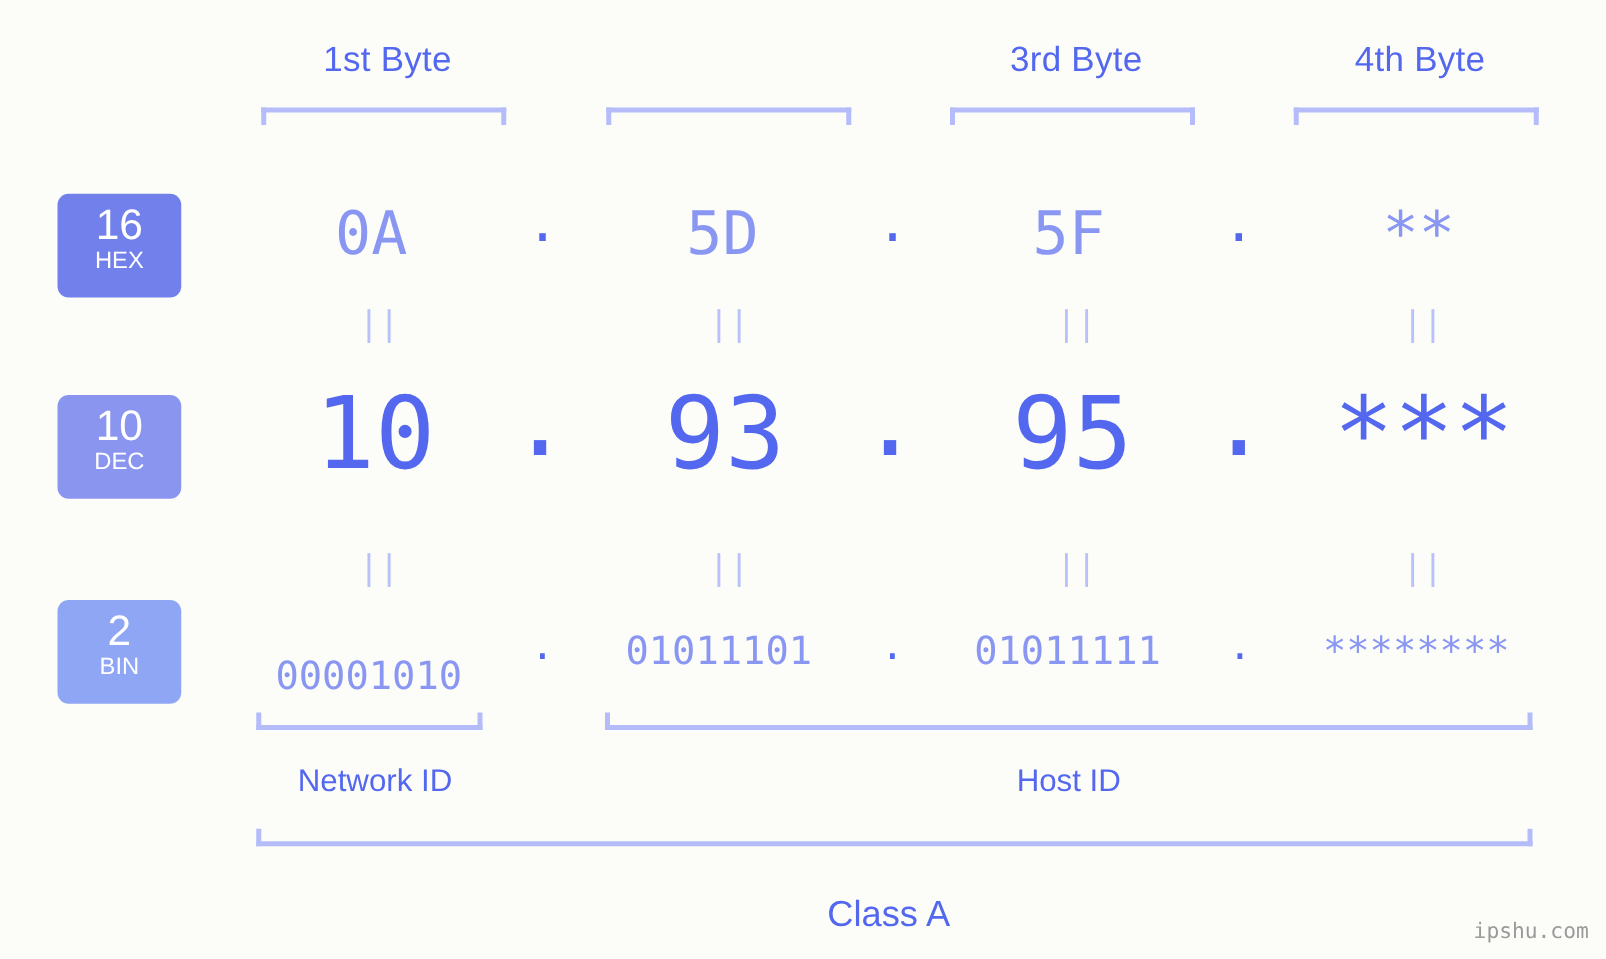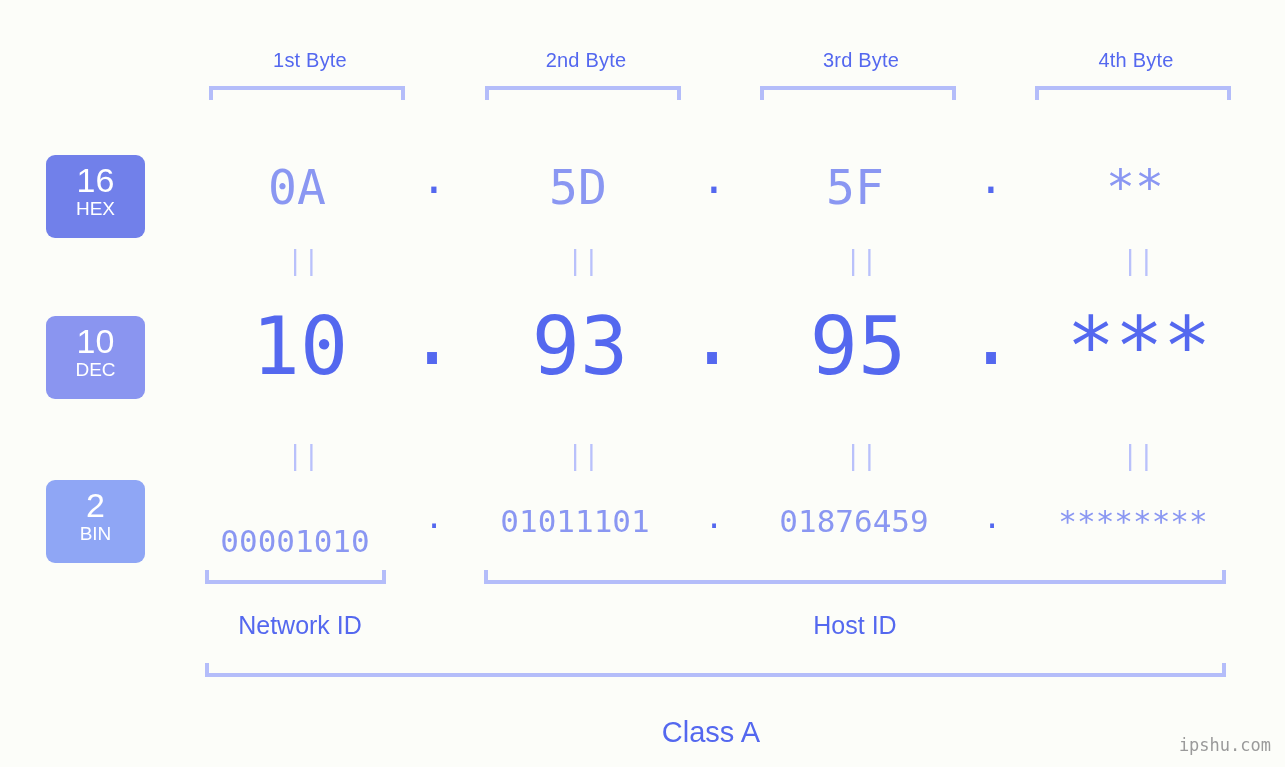--- a/index.html
+++ b/index.html
@@ -16,24 +16,24 @@
   }
   #canvas {
     position: relative;
     width: 1285px;
     height: 767px;
   }
 
   
   .byte-label {
     position: absolute;
-    top: 49px;
+    top: 32px;
     width: 260px;
     text-align: center;
-    font-size: 20px;
+    font-size: 28px;
     color: #5468ef;
     font-family: "Liberation Sans", sans-serif;
     letter-spacing: 0.2px;
   }
 
   
   .bracket-down {
     position: absolute;
     border-top: 4px solid #b4bdfa;
     border-left: 4px solid #b4bdfa;
@@ -147,21 +147,20 @@
     color: #9a9a9a;
     font-family: "DejaVu Sans Mono", monospace;
   }
 </style>
 </head>
 <body>
 
 <div id="canvas">
 
   <div class="byte-label" style="left:180px;">1st Byte</div>
-  <div class="byte-label" style="left:456px;">2nd Byte</div>
   <div class="byte-label" style="left:731px;">3rd Byte</div>
   <div class="byte-label" style="left:1006px;">4th Byte</div>
 
   <div class="bracket-down" style="left:209px; top:86px; width:196px;"></div>
   <div class="bracket-down" style="left:485px; top:86px; width:196px;"></div>
   <div class="bracket-down" style="left:760px; top:86px; width:196px;"></div>
   <div class="bracket-down" style="left:1035px; top:86px; width:196px;"></div>
 
   <div class="badge" style="top:155px; height:83px; background:#7180ea;">
     <span class="num">16</span>
@@ -214,21 +213,21 @@
   <div class="eq" style="left:845px; top:441px;">||</div>
   <div class="eq" style="left:1122px; top:441px;">||</div>
 
   <div class="row bin-row" style="top:504px;">
     <div class="cell" style="left:175px; width:240px;margin-top:20px;">00001010</div>
     <div class="dot" style="left:412px; width:44px; top:-4px;">.</div>
 
     <div class="cell" style="left:455px; width:240px;">01011101</div>
     <div class="dot" style="left:692px; width:44px; top:-4px;">.</div>
 
-    <div class="cell" style="left:734px; width:240px;">01876459</div>
+    <div class="cell" style="left:734px; width:240px;">01011111</div>
     <div class="dot" style="left:970px; width:44px; top:-4px;">.</div>
 
     <div class="cell" style="left:1013px; width:240px;">********</div>
   </div>
 
   <div class="bracket-up" style="left:205px; top:570px; width:181px;"></div>
   <div class="bracket-up" style="left:484px; top:570px; width:742px;"></div>
 
   <div class="section-label" style="left:175px; top:611px; width:250px;">Network ID</div>
   <div class="section-label" style="left:730px; top:611px; width:250px;">Host ID</div>

